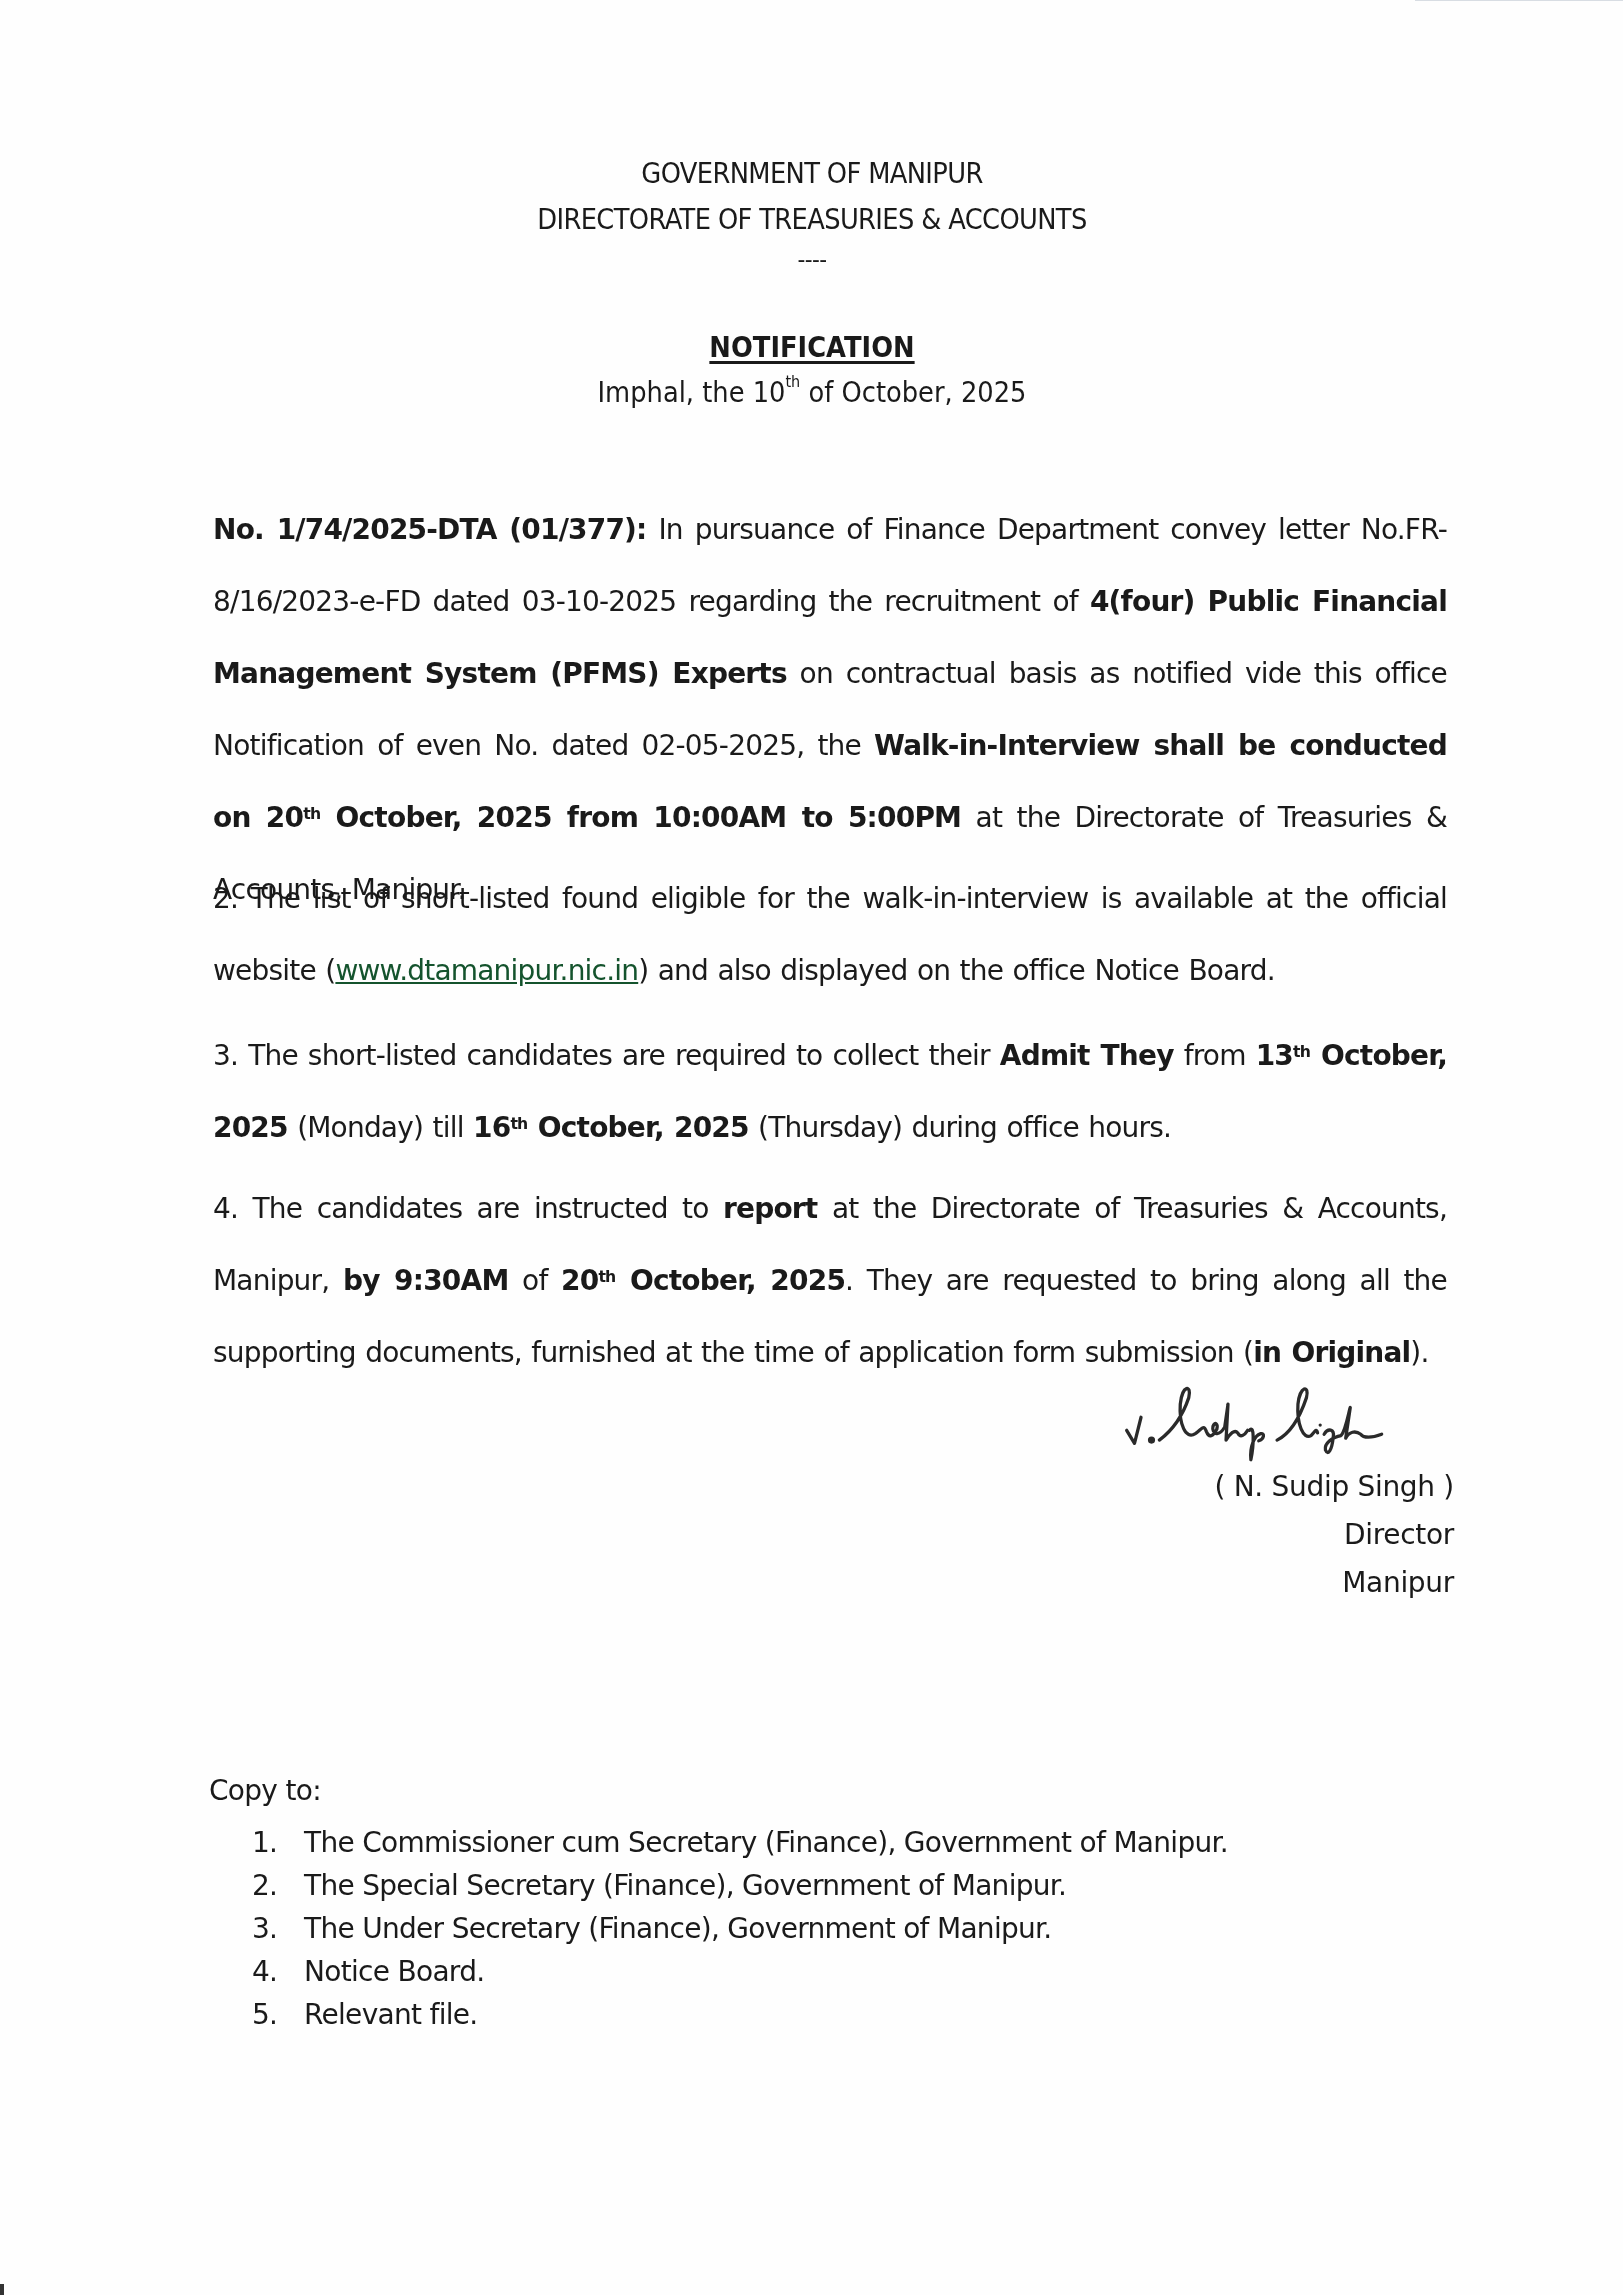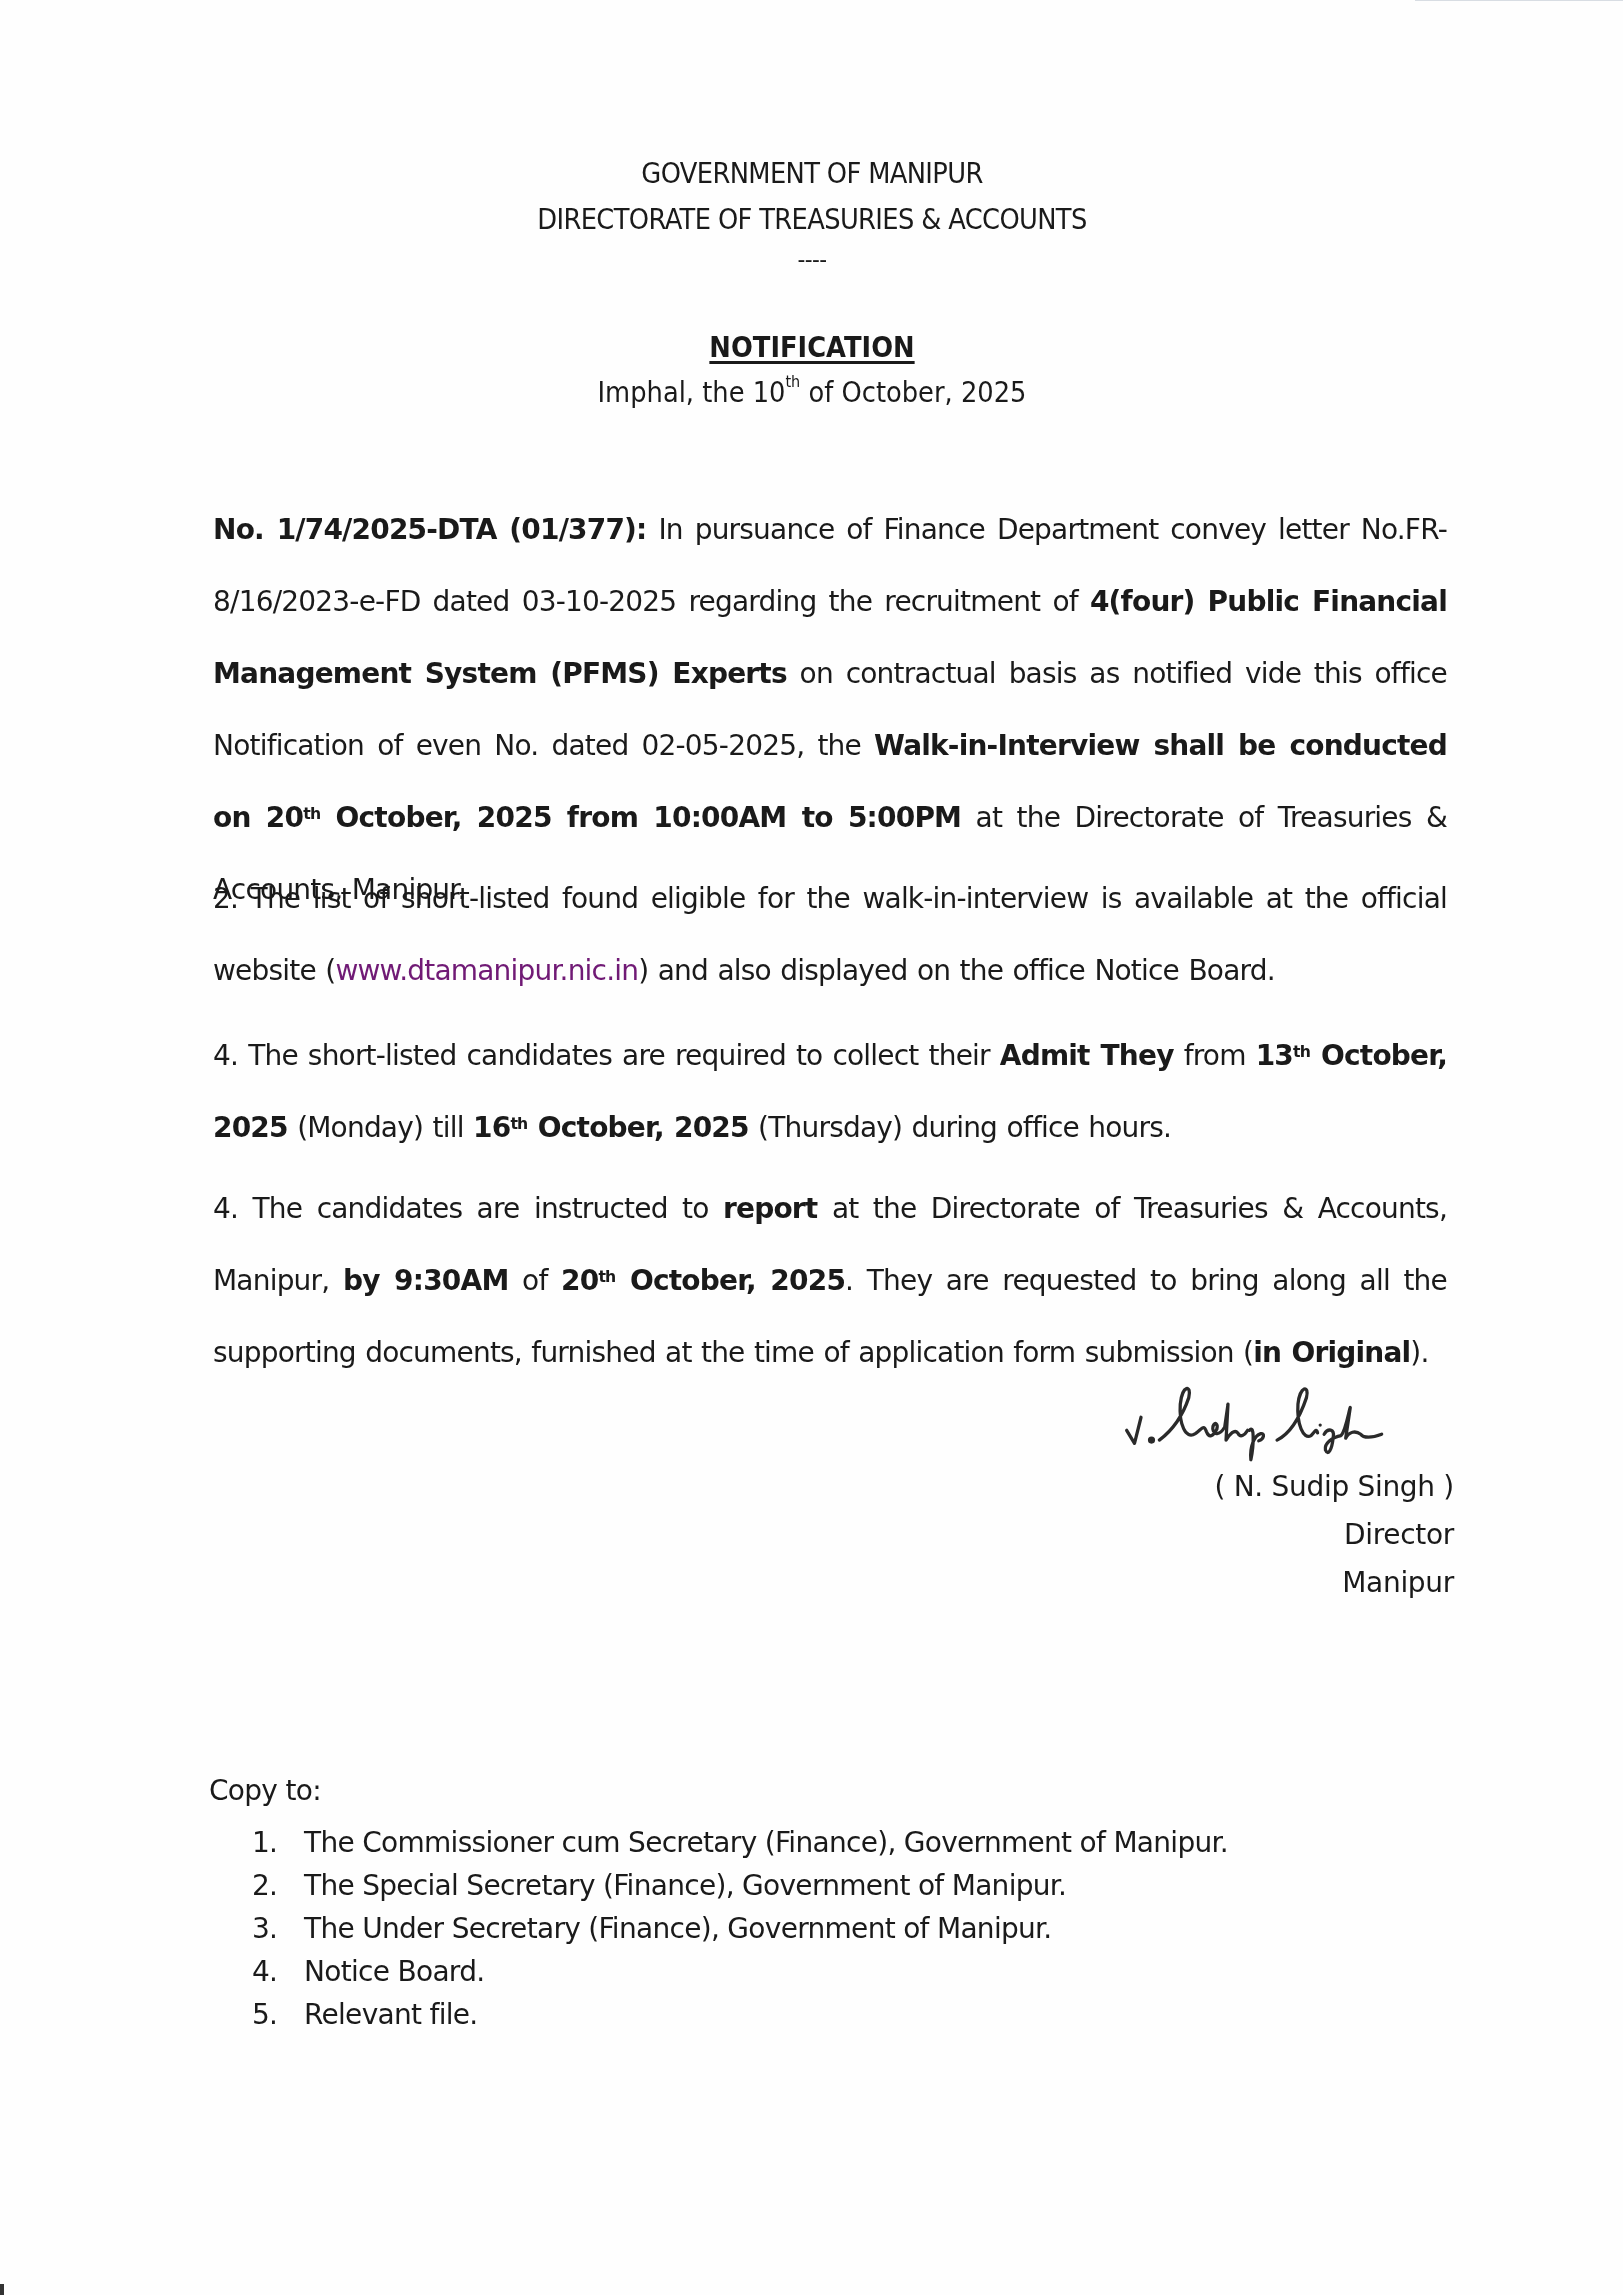--- a/index.html
+++ b/index.html
@@ -19,21 +19,21 @@
   .para {
     position: absolute; left: 213px; width: 1234px;
     font-size: 28px; line-height: 72px; text-align: justify;
     letter-spacing: -0.8px; word-spacing: 1.3px;
   }
   .para b { font-weight: bold; }
   .p1 { top: 494px; }
   .p2 { top: 863px; }
   .p3 { top: 1020px; }
   .p4 { top: 1173px; }
-  .link { color: #701a75; cursor: pointer; }
+  .link { text-decoration: underline; color: #14532d; cursor: pointer; }
   .sig-block { position: absolute; left: 1087px; width: 367px; top: 1378px; text-align: right; }
   .signature { width: 301px; height: 85px; margin: 0 auto; display: block; }
   .sig-line { font-size: 28px; line-height: 48px; letter-spacing: -0.3px; }
   .copy { position: absolute; left: 209px; top: 1774px; font-size: 28px; letter-spacing: -0.7px; }
   .copy-list { position: absolute; left: 252px; top: 1821px; font-size: 28px; line-height: 43px; letter-spacing: -0.7px; margin: 0; padding: 0; list-style: none; }
   .copy-list li { display: flex; }
   .copy-list .num { width: 52px; }
   .edge-mark { position: absolute; left: 0; top: 2284px; width: 3.9px; height: 11px; background: #333; }
   .top-line { position: absolute; right: 0; top: 0; width: 209px; height: 1.3px; background: #d8dde3; }
 </style>
@@ -47,21 +47,21 @@
   <div class="hdr hdr2">DIRECTORATE OF TREASURIES &amp; ACCOUNTS</div>
   <div class="hdr hdr3">----</div>
 
   <div class="notif-title">NOTIFICATION</div>
   <div class="notif-date"><span>Imphal, the 10</span><sup>th</sup><span> of October, 2025</span></div>
 
   <div class="para p1"><b>No. 1/74/2025-DTA (01/377):</b><span> In pursuance of Finance Department convey letter No.FR-8/16/2023-e-FD dated 03-10-2025 regarding the recruitment of </span><b>4(four) Public Financial Management System (PFMS) Experts</b><span> on contractual basis as notified vide this office Notification of even No. dated 02-05-2025, the </span><b>Walk-in-Interview shall be conducted on 20</b><sup><b>th</b></sup><b> October, 2025 from 10:00AM to 5:00PM</b><span> at the Directorate of Treasuries &amp; Accounts, Manipur.</span></div>
 
   <div class="para p2"><span>2.  The list of short-listed found eligible for the walk-in-interview is available at the official website (</span><a class="link">www.dtamanipur.nic.in</a><span>) and also displayed on the office Notice Board.</span></div>
 
-  <div class="para p3"><span>4. The short-listed candidates are required to collect their </span><b>Admit They</b><span> from </span><b>13</b><sup><b>th</b></sup><b> October, 2025</b><span> (Monday) till </span><b>16</b><sup><b>th</b></sup><b> October, 2025</b><span> (Thursday) during office hours.</span></div>
+  <div class="para p3"><span>3. The short-listed candidates are required to collect their </span><b>Admit They</b><span> from </span><b>13</b><sup><b>th</b></sup><b> October, 2025</b><span> (Monday) till </span><b>16</b><sup><b>th</b></sup><b> October, 2025</b><span> (Thursday) during office hours.</span></div>
 
   <div class="para p4"><span>4.  The candidates are instructed to </span><b>report</b><span> at the Directorate of Treasuries &amp; Accounts, Manipur, </span><b>by 9:30AM</b><span> of </span><b>20</b><sup><b>th</b></sup><b> October, 2025</b><span>. They are requested to bring along all the supporting documents, furnished at the time of application form submission (</span><b>in Original</b><span>).</span></div>
 
   <div class="sig-block">
     <svg class="signature" viewBox="0 0 460 130" fill="none" stroke="#2a2a2a" stroke-width="5" stroke-linecap="round" stroke-linejoin="round">
       <path d="M10 80 L22 100 L32 60"></path>
       <circle cx="48" cy="95" r="3" fill="#2a2a2a"></circle>
       <path d="M60 95 C80 80, 95 60, 105 30 C110 10, 95 10, 92 40 C90 70, 100 95, 115 85 C125 78, 128 70, 132 82 C136 92, 142 90, 148 78 C150 70, 145 66, 142 74 C140 84, 150 92, 160 75 L165 40 L162 95 C168 85, 175 78, 180 84 C184 92, 190 88, 195 80 M198 80 C205 70, 205 100, 200 125 C198 105, 205 88, 215 85 C222 84, 220 94, 212 96"></path>
       <path d="M240 95 C260 85, 275 60, 285 30 C290 10, 275 12, 272 40 C270 70, 280 95, 292 88 C298 82, 300 76, 302 84 M306 72 L306 72 M312 86 C318 76, 328 78, 326 90 C324 110, 318 120, 314 110 C312 100, 325 90, 338 88 C345 80, 350 50, 352 45 L345 92 C350 82, 360 80, 368 86 C372 92, 385 92, 400 86"></path>
     </svg>

